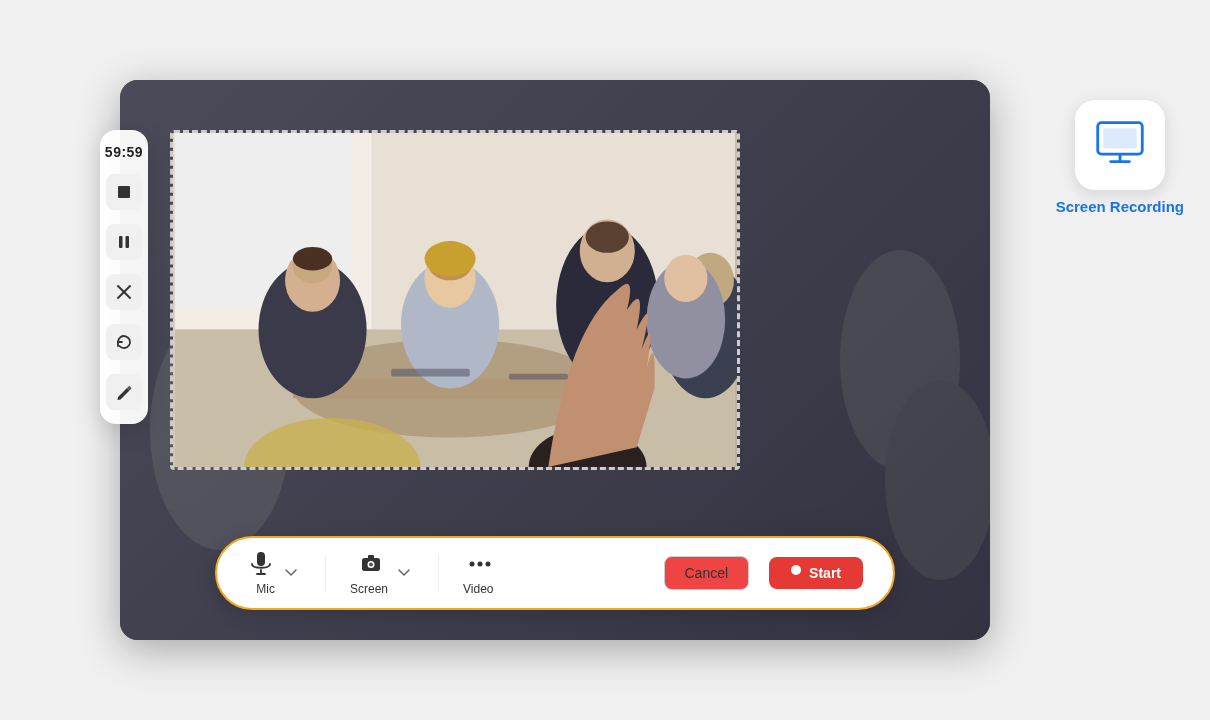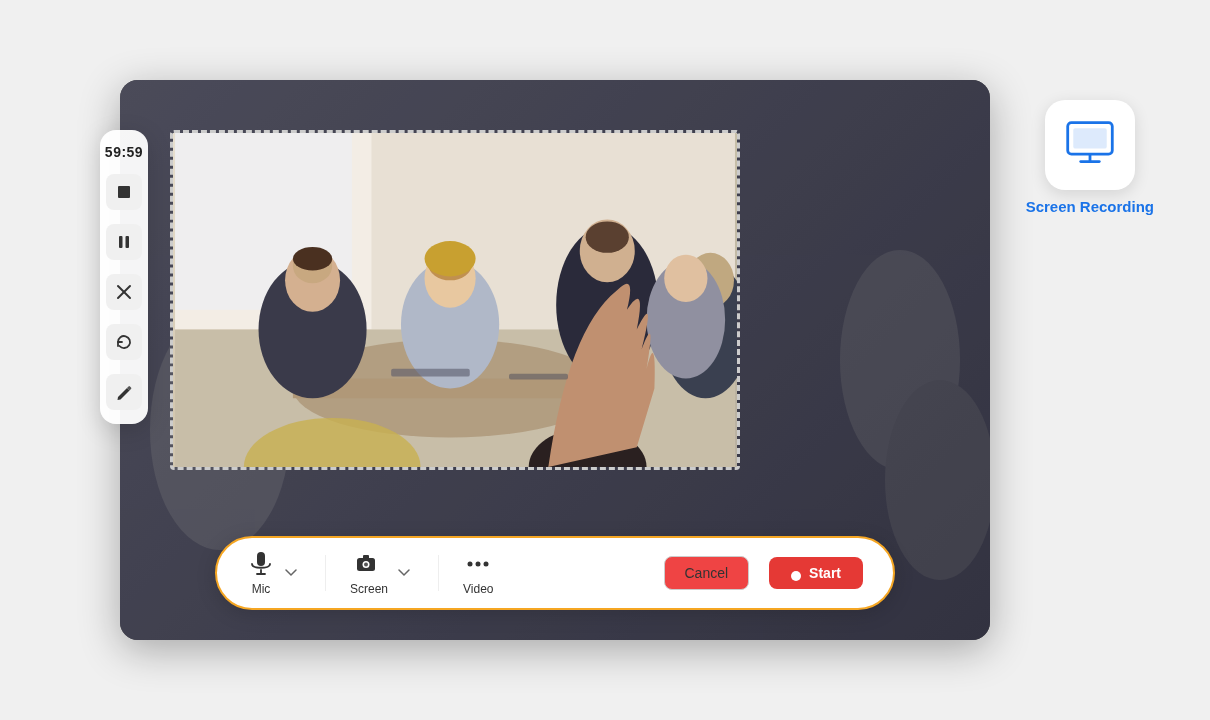--- a/index.html
+++ b/index.html
@@ -99,21 +99,21 @@
 
     .toolbar-group {
       display: flex;
       align-items: center;
       gap: 6px;
     }
 
     .toolbar-item {
       display: flex;
       flex-direction: column;
-      align-items: center;
+      align-items: flex-end;
       gap: 4px;
       cursor: pointer;
     }
 
     .toolbar-icon {
       width: 28px;
       height: 28px;
       display: flex;
       align-items: center;
       justify-content: center;
@@ -161,21 +161,21 @@
     .start-btn {
       padding: 8px 22px;
       border: none;
       border-radius: 8px;
       background: #e53935;
       color: white;
       font-size: 14px;
       font-weight: 600;
       cursor: pointer;
       display: flex;
-      align-items: flex-end;
+      align-items: flex-start;
       gap: 8px;
     }
 
     .record-dot {
       width: 10px;
       height: 10px;
       background: white;
       border-radius: 50%;
       display: inline-block;
     }
@@ -213,21 +213,21 @@
       align-items: center;
       justify-content: center;
       cursor: pointer;
       color: #444;
       font-size: 16px;
     }
 
     
     .right-options {
       position: absolute;
-      right: 56px;
+      right: 26px;
       top: 100px;
       display: flex;
       flex-direction: column;
       gap: 50px;
       align-items: flex-start;
     }
 
     .option-card {
       display: flex;
       flex-direction: column;

